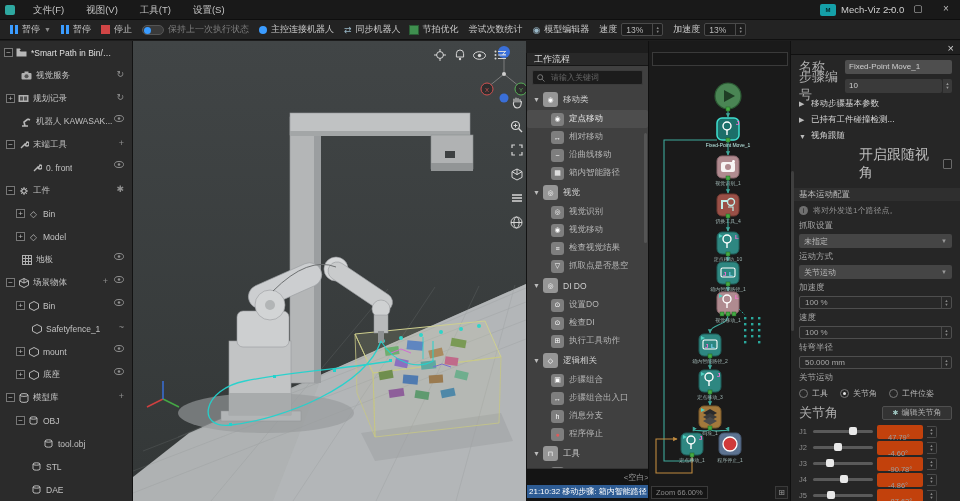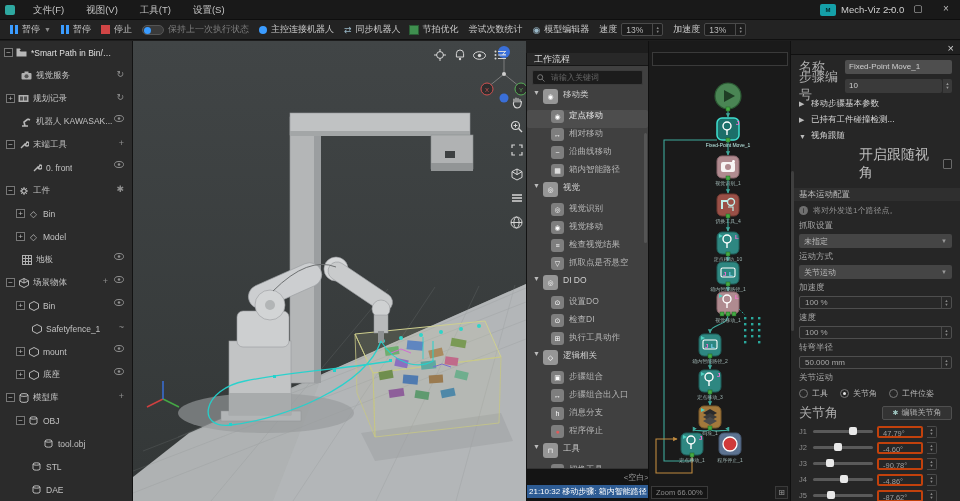--- a/index.html
+++ b/index.html
@@ -47,21 +47,21 @@
   .t-ic{width:11px;height:11px;flex:none;margin-left:3px;display:flex;align-items:center;justify-content:center;color:#b5b5b5;font-size:9px;}
   .t-right{position:absolute;right:8px;top:5px;display:flex;gap:6px;color:#8f8f8f;font-size:9px;}
   svg.mini{display:block;}
 
   
   .wf-title{height:13px;line-height:13px;padding-left:7px;font-size:9px;color:#ddd;background:#282828;border-bottom:1px solid #161616;}
   .wf-search{margin:4px 5px;height:15px;border:1px solid #3c3c3c;background:#1c1c1c;border-radius:2px;display:flex;align-items:center;gap:4px;padding:0 4px;}
   .wf-search input{flex:1;background:transparent;border:none;outline:none;font-size:8px;color:#999;width:80px;}
   .wf-search input::placeholder{color:#666;}
   .wf-list{position:relative;}
-  .wf-row{display:flex;height:18px;padding-left:24px;color:#b5b5b5;font-size:8.5px;white-space:nowrap;}
+  .wf-row{display:flex;align-items:center;height:18px;padding-left:24px;color:#b5b5b5;font-size:8.5px;white-space:nowrap;}
   .wf-row.cat{height:21px;padding-left:6px;color:#cfcfcf;}
   .wf-row.sel{background:#4d4d4d;border-radius:2px;color:#e8e8e8;}
   .wf-tri{color:#bbb;font-size:7px;width:10px;}
   .wf-ic{width:13px;height:13px;border-radius:3px;background:#7e7e7e;color:#fdfdfd;font-size:7px;display:flex;align-items:center;justify-content:center;margin-right:5px;flex:none;}
   .wf-row.cat .wf-ic{width:15px;height:15px;background:#969696;}
   .wf-scroll{position:absolute;right:1px;top:80px;width:3px;height:110px;background:#555;border-radius:2px;}
   .wf-log{position:absolute;left:0;bottom:0;width:122px;height:45px;background:#141414;border-top:1px solid #333;font-size:8px;}
   .wf-log .l1{color:#9a9a9a;padding:3px 0 0 4px;text-align:right;}
   .wf-log .l2{margin-top:2px;background:#2e5c94;color:#fff;padding:1px 2px;white-space:nowrap;overflow:hidden;}
 
@@ -95,21 +95,21 @@
   .dropdown{height:14px;background:#454545;border-radius:2px;display:flex;align-items:center;justify-content:space-between;padding:0 5px;color:#bbb;font-size:8px;}
   .numbox{height:13px;border:1px solid #4e4e4e;border-radius:2px;display:flex;align-items:center;background:#282828;}
   .numbox .v{flex:1;padding-left:5px;color:#a8a8a8;font-size:8px;}
   .radio-row{display:flex;align-items:center;gap:4px;margin:4px 0 6px 0;color:#b8b8b8;font-size:8px;}
   .radio{width:9px;height:9px;border:1px solid #787878;border-radius:50%;background:#262626;position:relative;flex:none;}
   .radio.on::after{content:"";position:absolute;left:2px;top:2px;width:3px;height:3px;border-radius:50%;background:#e6e6e6;}
   .jt-row{display:flex;align-items:center;gap:4px;height:15px;margin-bottom:1px;}
   .jt-name{width:10px;color:#8f8f8f;font-size:7.5px;}
   .jt-track{position:relative;width:60px;height:3px;background:#5a5a5a;border-radius:2px;}
   .jt-handle{position:absolute;top:-3px;width:8px;height:8px;background:#e9e9e9;border-radius:2px;}
-  .jt-val{width:46px;height:12px;border:2px solid #c2410c;border-radius:2px;color:#9f9f9f;font-size:7.5px;line-height:11px;padding-left:4px;}
+  .jt-val{width:46px;height:12px;border:7px solid #c2410c;border-radius:2px;color:#9f9f9f;font-size:7.5px;line-height:11px;padding-left:4px;}
   .jt-spin{width:10px;height:12px;border:1px solid #4a4a4a;border-left:none;border-radius:0 2px 2px 0;display:flex;flex-direction:column;align-items:center;justify-content:center;font-size:4px;line-height:4px;color:#888;}
   .pr-btn{flex:1;height:17px;background:#333;border:1px solid #4f4f4f;border-radius:2px;color:#b0b0b0;font-size:8px;display:flex;align-items:center;justify-content:center;gap:3px;}
   .pr-scroll{position:absolute;left:0;top:130px;width:3px;height:160px;background:#3f3f3f;border-radius:2px;}
   .btn-ic{font-size:7px;color:#9fc5c0;}
 </style>
 </head>
 <body>
 
 <div class="app">
 

